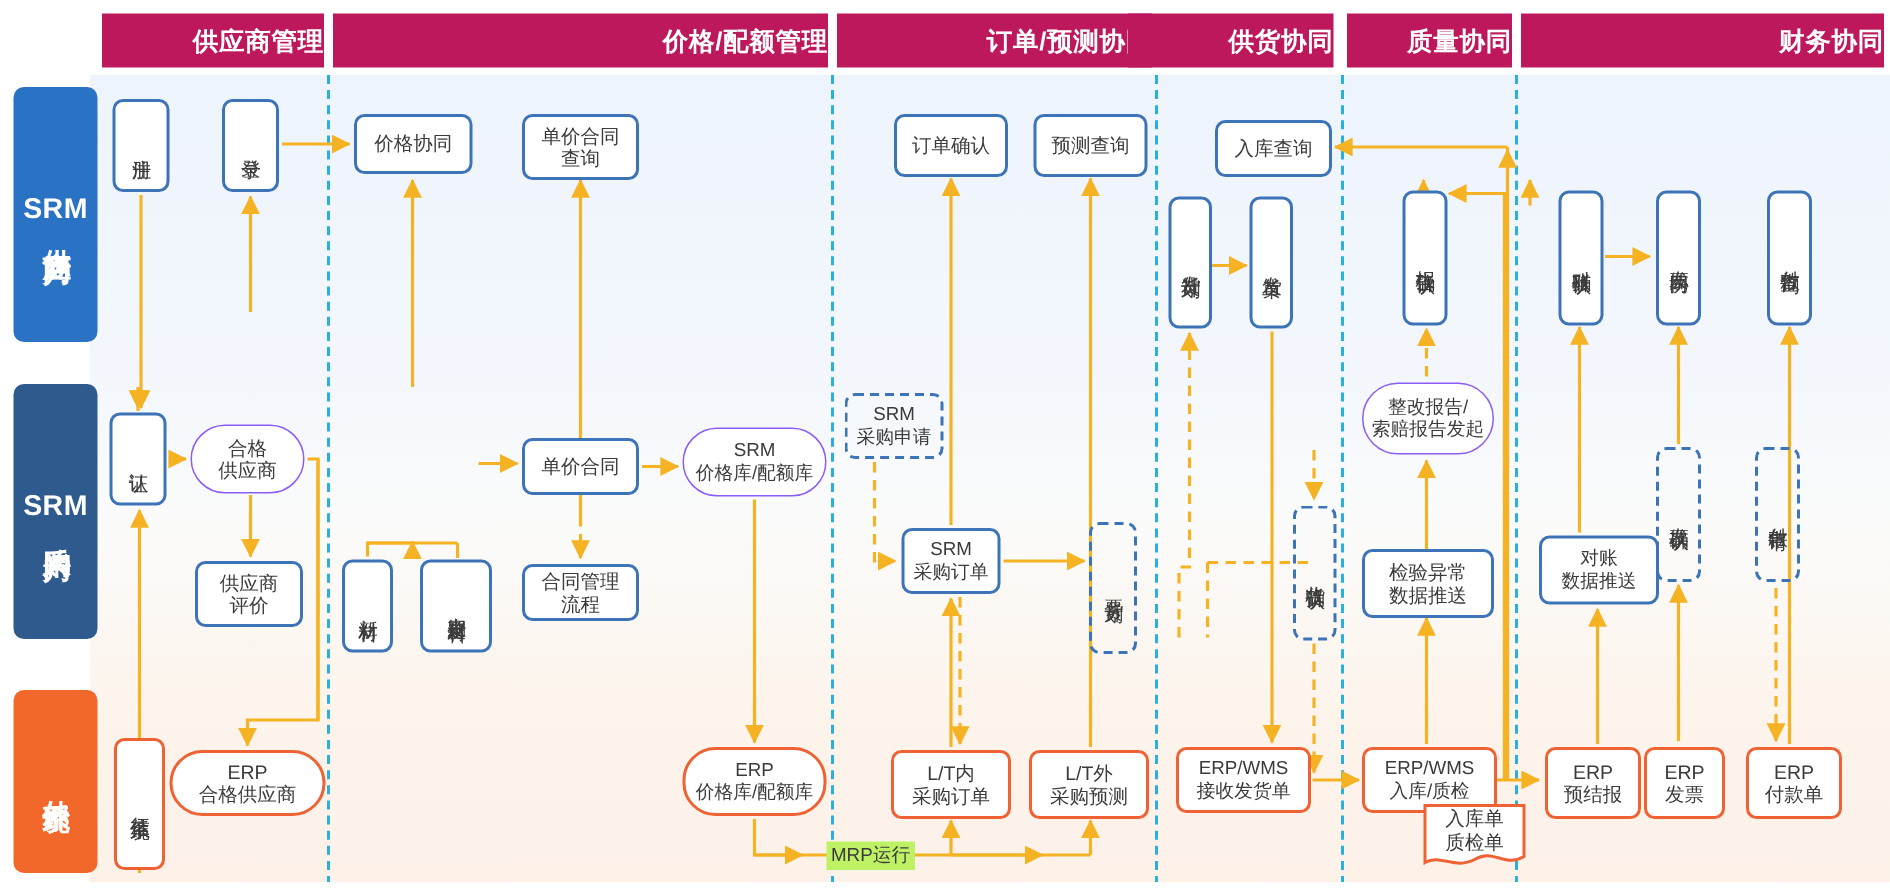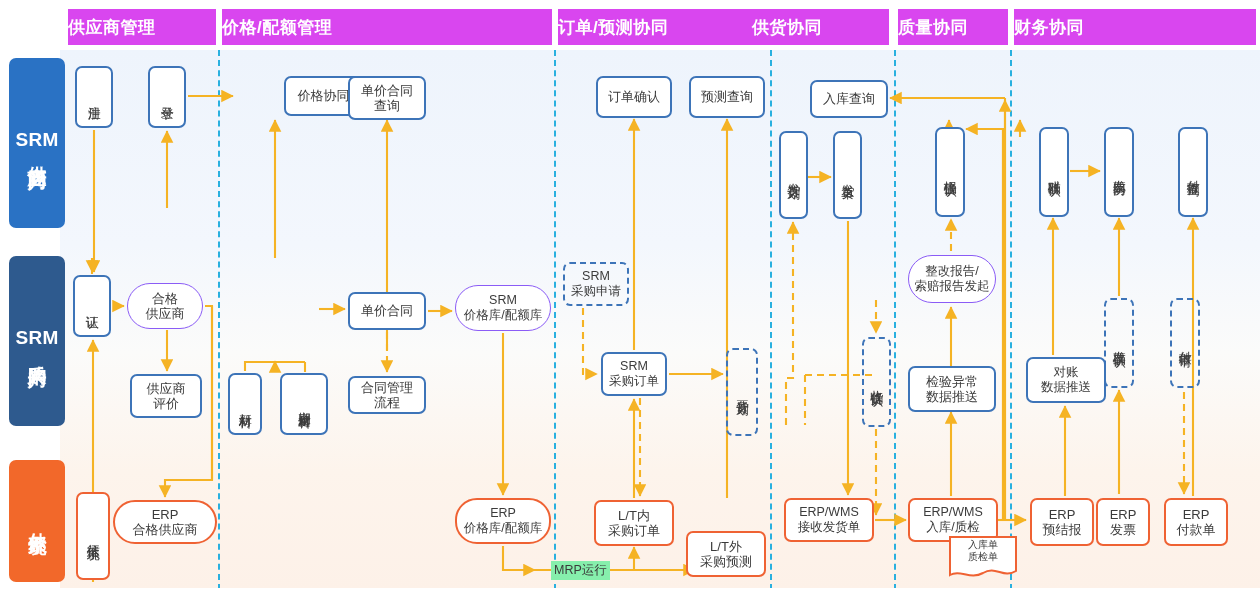--- a/index.html
+++ b/index.html
@@ -15,23 +15,23 @@
   .bg-area{
     position:absolute;left:60px;top:50px;width:1200px;height:540px;
     background:linear-gradient(180deg,#eef4fc 0%,#f3f7fd 36%,#fbfbfa 56%,#fdf4ec 78%,#fdf1e8 100%);
   }
   .bg-bottom-strip{position:absolute;left:0;top:588px;width:1260px;height:7px;background:#fff;}
   .bg-left-strip{position:absolute;left:0;top:50px;width:60px;height:545px;background:#fff;}
 
   
   .colhead{
     position:absolute;top:9px;height:36px;
-    background:#d946ef;color:#ffffff;
+    background:#be185d;color:#ffffff;
     font-size:17px;font-weight:bold;
-    display:flex;align-items:center;justify-content:flex-start;
+    display:flex;align-items:center;justify-content:flex-end;
     letter-spacing:.5px;
   }
 
   
   .coldiv{
     position:absolute;top:50px;height:540px;width:0;
     border-left:2px dashed #29b0df;
   }
 
   
@@ -65,27 +65,27 @@
   .node .inner{white-space:pre-line;}
   .node.sm{font-size:12.5px;}
 
   
   .docnode{
     position:absolute;z-index:6;display:flex;align-items:flex-start;
     justify-content:center;
   }
   .docnode .dlabel{
     position:absolute;left:0;top:4px;width:100%;
-    text-align:center;font-size:10px;line-height:1.2;color:#3b3b3b;
-    white-space:pre-line;z-index:2;
+    text-align:center;font-size:13px;line-height:1.2;color:#3b3b3b;
+    white-space:pre-line;z-index:2;font-family:Liberation Mono, monospace;
   }
 
   
   .linelabel{
-    position:absolute;background:#86efac;color:#3b3b3b;font-size:12.5px;
+    position:absolute;background:#bef264;color:#3b3b3b;font-size:12.5px;
     padding:1px 3px;z-index:7;white-space:nowrap;
   }
 
   
   svg.wires{position:absolute;left:0;top:0;width:1260px;height:595px;z-index:3;pointer-events:none;}
 </style>
 </head>
 <body>
 
 <div id="canvas">
@@ -229,21 +229,21 @@
 评价</span>
     </div>
   <div class="node orange vert" style="left:76px;top:492px;width:34px;height:88px;">
     <span class="inner">征信系统</span>
     </div>
   <div class="node orange-round" style="left:113px;top:500px;width:104px;height:44px;">
     <span class="inner">ERP
 合格供应商</span>
     </div>
 
-  <div class="node blue" style="left:236px;top:76px;width:79px;height:40px;margin-left:48px;">
+  <div class="node blue" style="left:236px;top:76px;width:79px;height:40px;">
     <span class="inner">价格协同</span>
     </div>
   <div class="node blue" style="left:348px;top:76px;width:78px;height:44px;">
     <span class="inner">单价合同
 查询</span>
     </div>
   <div class="node blue vert" style="left:228px;top:373px;width:34px;height:62px;">
     <span class="inner">新材料</span>
     </div>
   <div class="node blue vert sm" style="left:280px;top:373px;width:48px;height:62px;">
@@ -279,21 +279,21 @@
     <span class="inner">SRM
 采购订单</span>
     </div>
   <div class="node blue-dash vert sm" style="left:726px;top:348px;width:32px;height:88px;">
     <span class="inner">要货计划</span>
     </div>
   <div class="node orange" style="left:594px;top:500px;width:80px;height:46px;">
     <span class="inner">L/T内
 采购订单</span>
     </div>
-  <div class="node orange" style="left:686px;top:500px;width:80px;height:46px;margin-top:31px;">
+  <div class="node orange" style="left:686px;top:500px;width:80px;height:46px;">
     <span class="inner">L/T外
 采购预测</span>
     </div>
   <div class="linelabel" style="left:551px;top:561px;">
     <span>MRP运行</span></div>
 
   <div class="node blue" style="left:810px;top:80px;width:78px;height:38px;">
     <span class="inner">入库查询</span>
     </div>
   <div class="node blue vert" style="left:779px;top:131px;width:29px;height:88px;">

